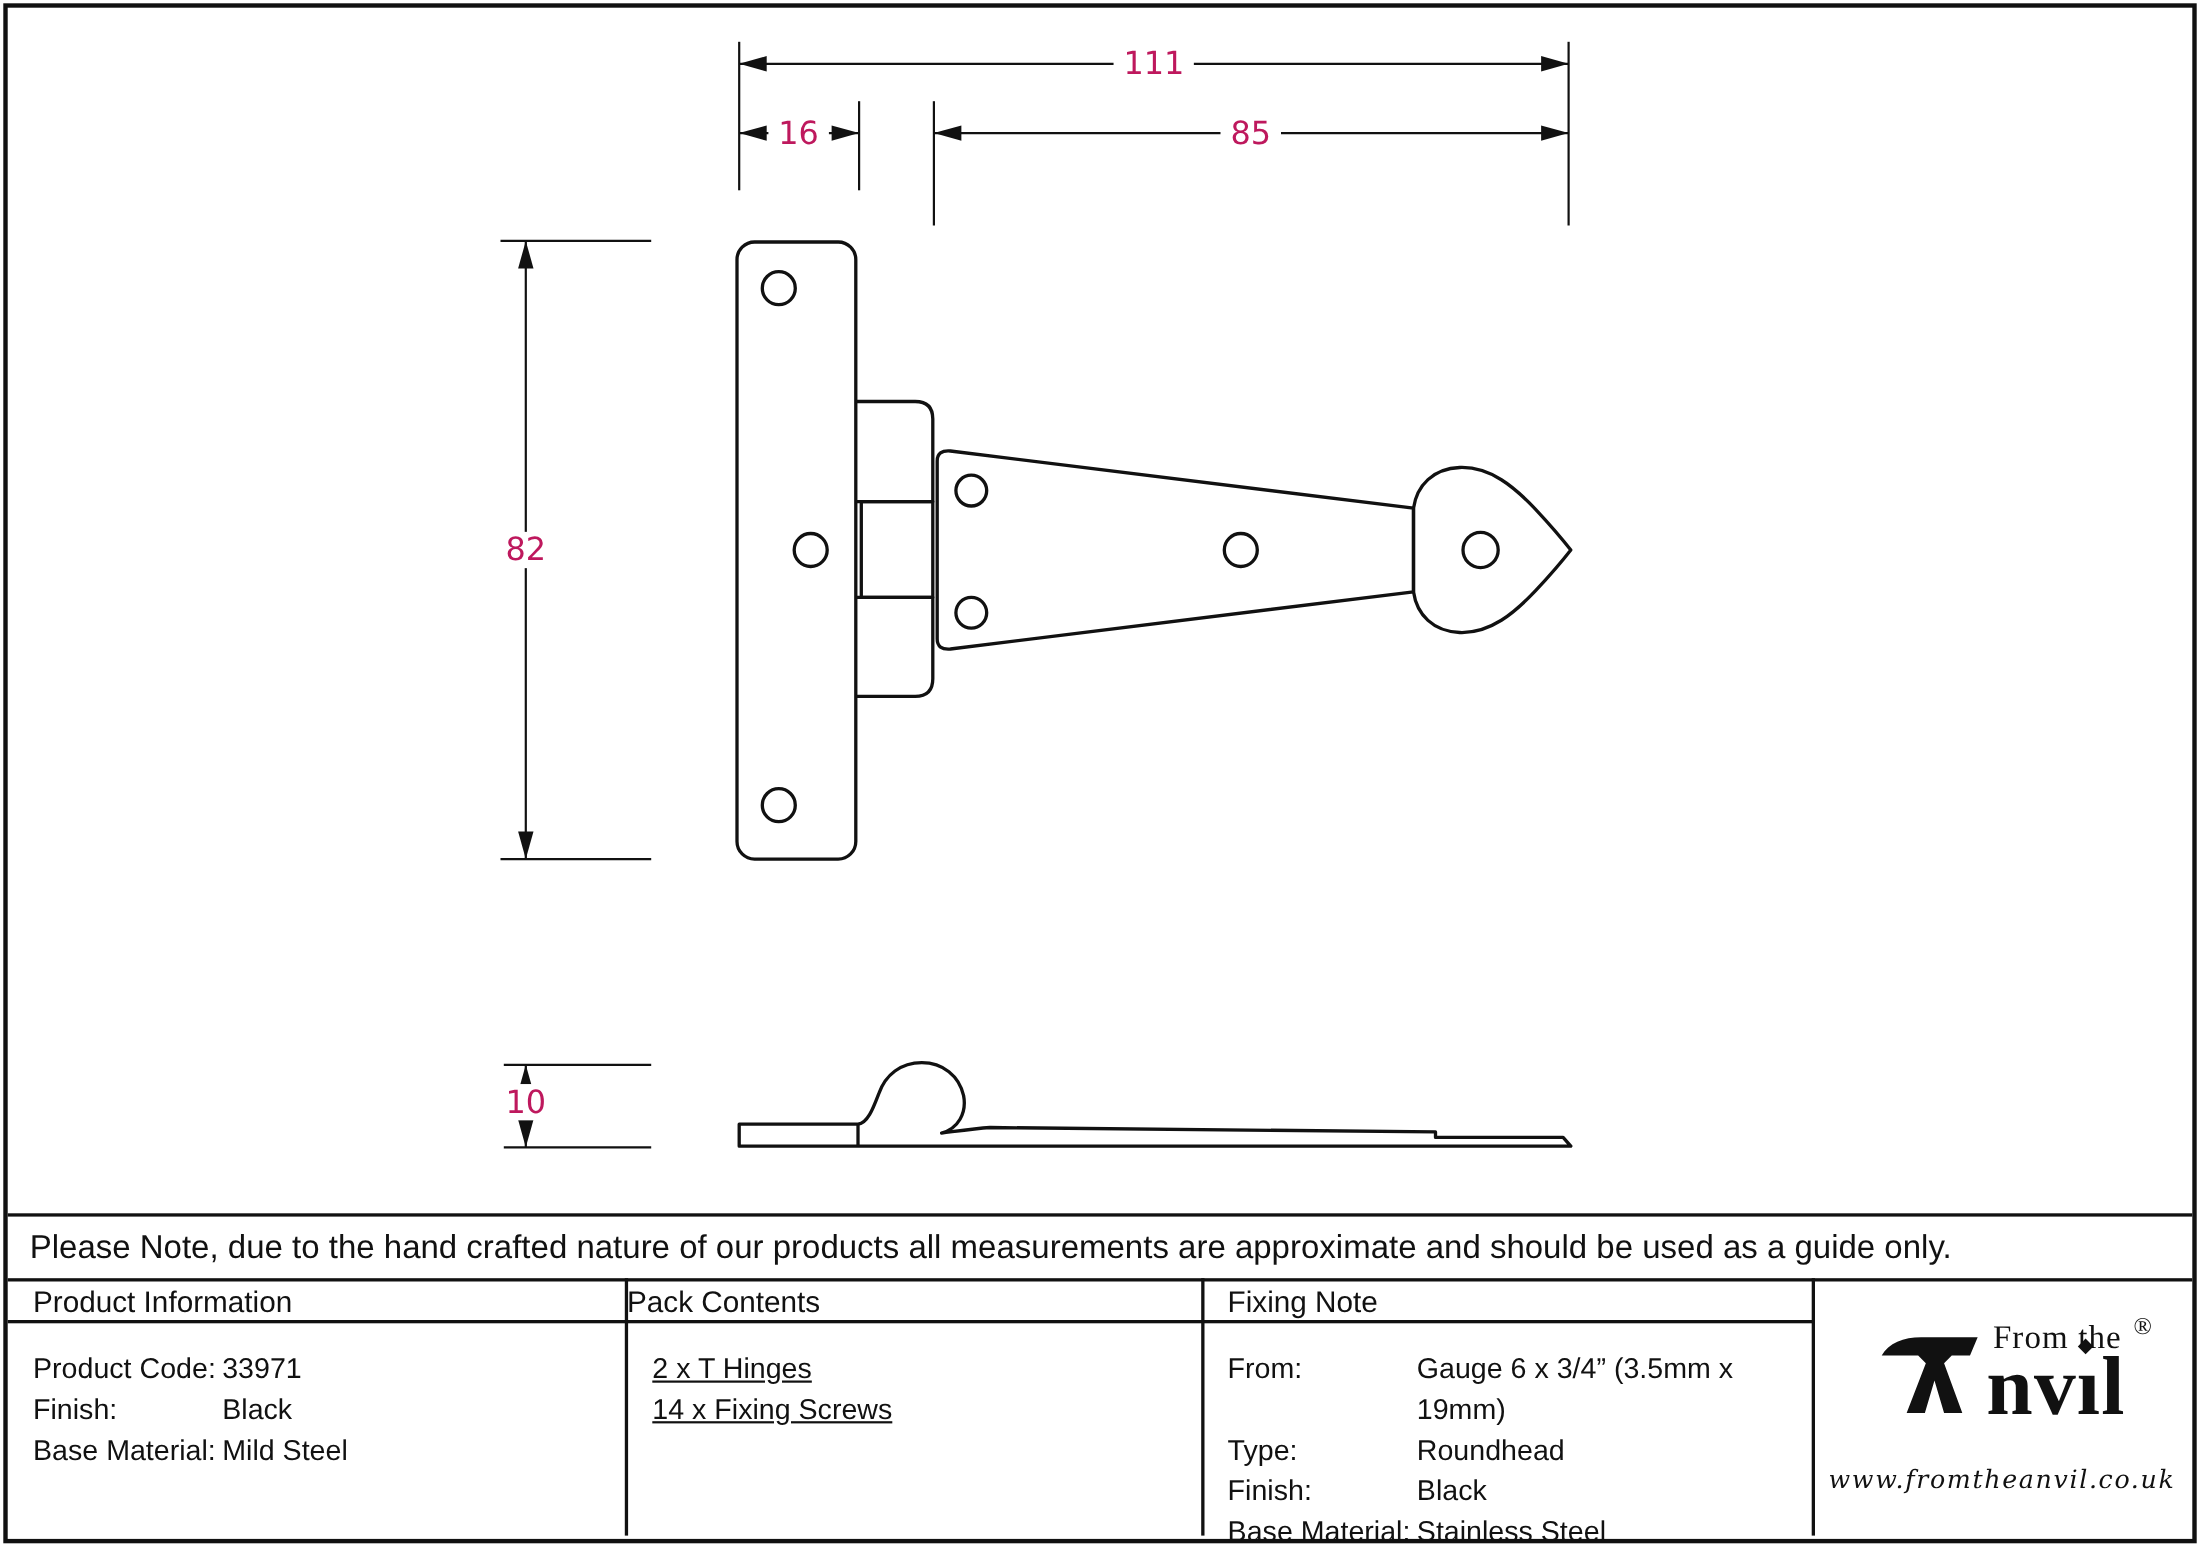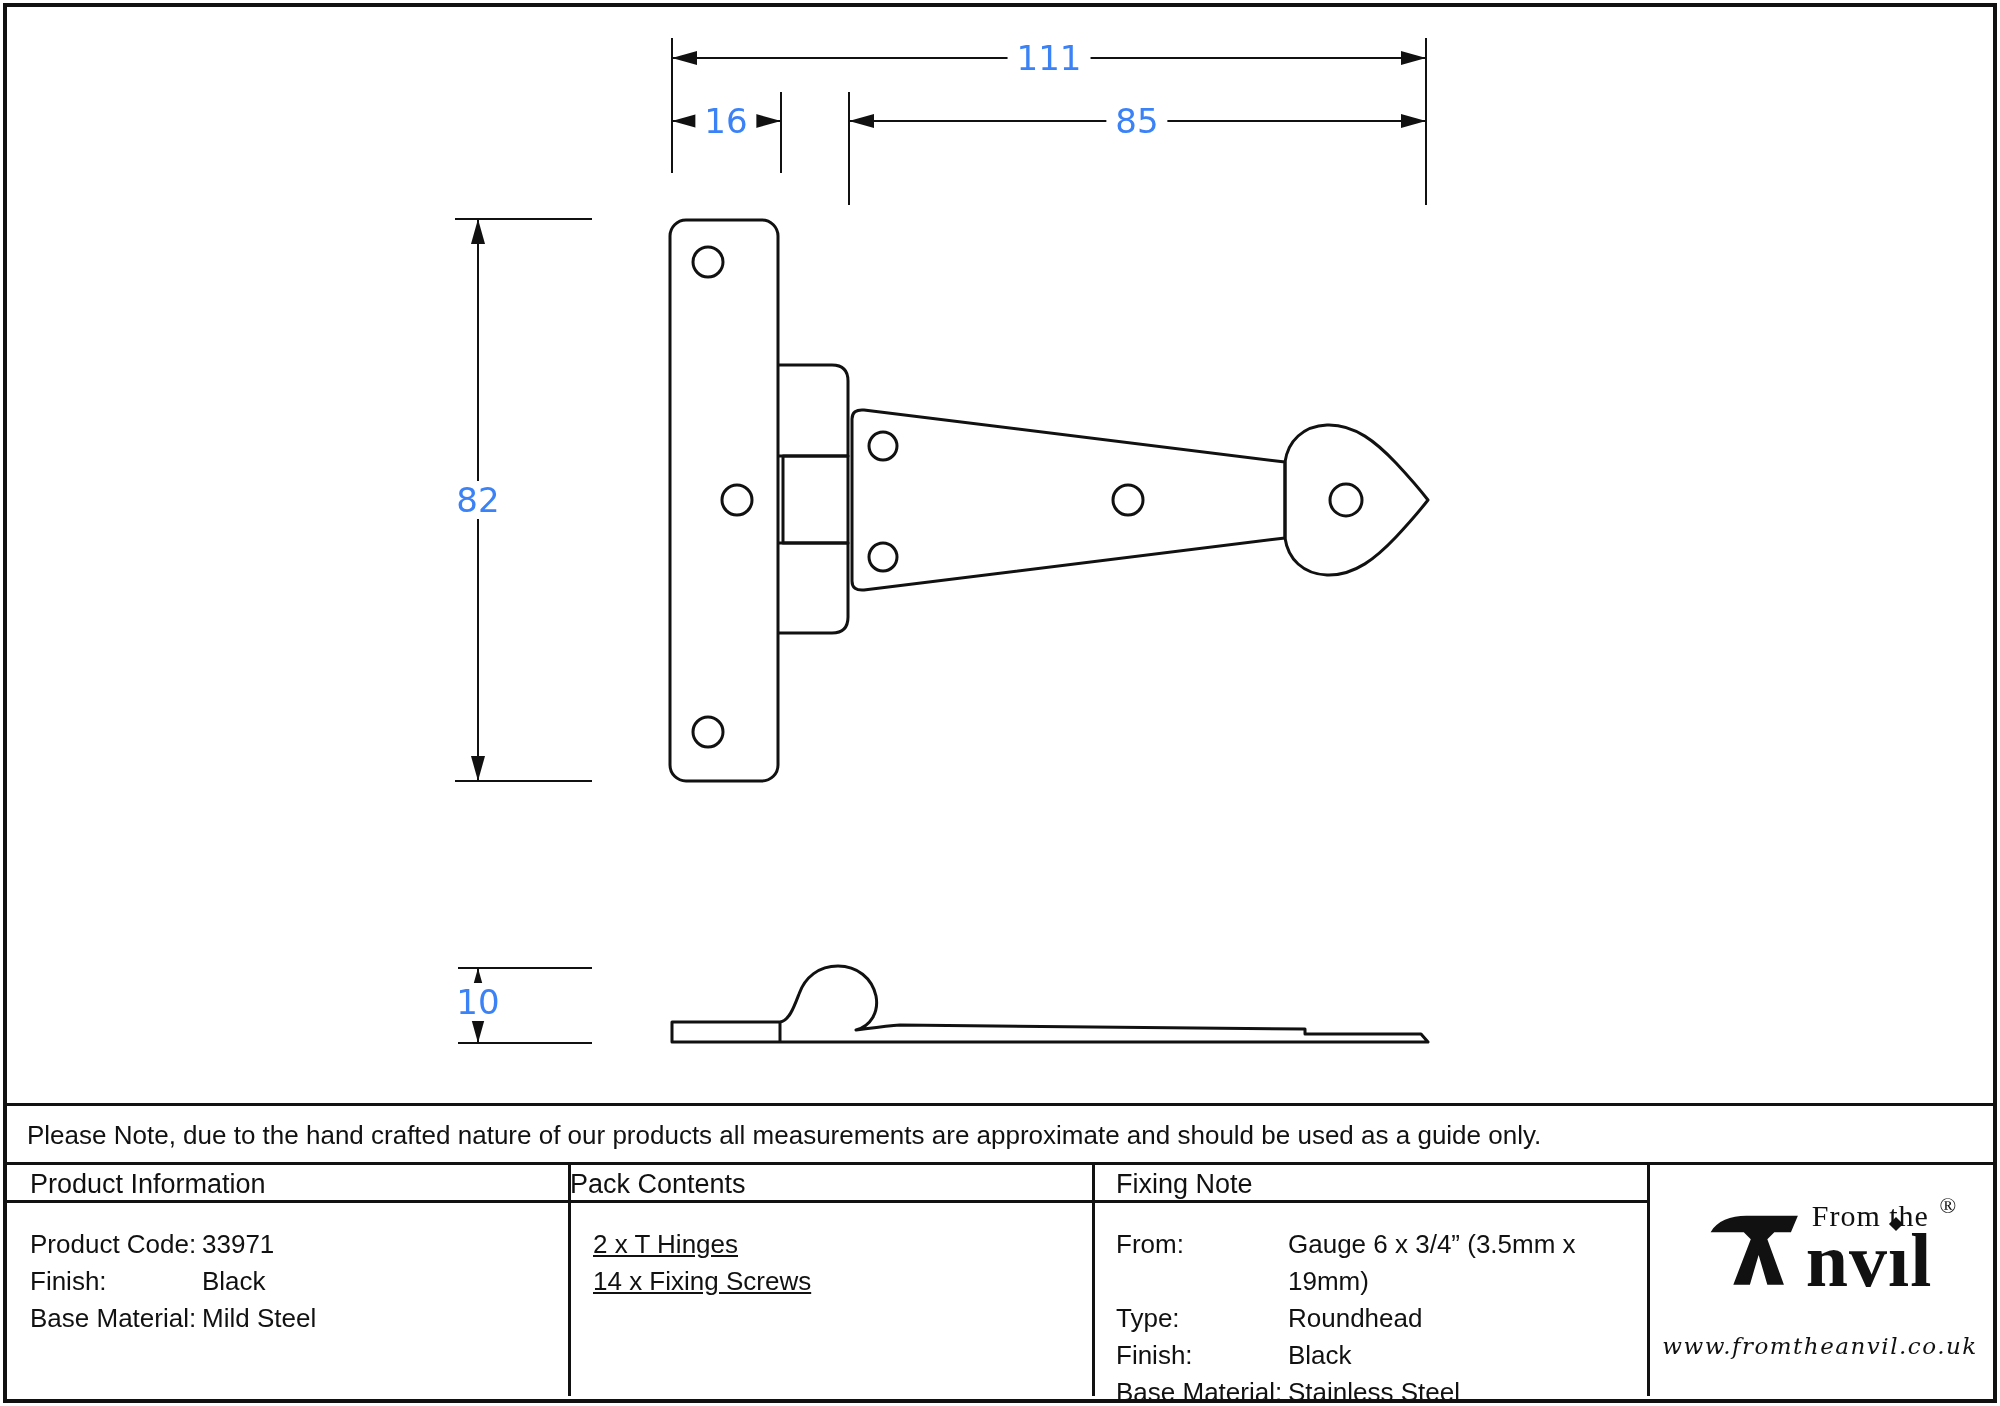--- a/index.html
+++ b/index.html
@@ -1,23 +1,23 @@
 <!DOCTYPE html>
 <html><head>
 <meta charset="utf-8">
 <style>
   html,body{margin:0;padding:0;background:#fff;}
   body{width:2000px;height:1406px;overflow:hidden;font-family:"Liberation Sans",sans-serif;color:#111;}
   .sheet{position:relative;width:2000px;height:1406px;background:#fff;}
   .frame{position:absolute;left:3px;top:3px;width:1994px;height:1400px;border:4px solid #111;box-sizing:border-box;}
   svg.drawing{position:absolute;left:0;top:0;z-index:1;}
   .dim-label{position:absolute;z-index:2;transform:translate(-50%,-50%);background:#fff;
-             padding:2px 9px;font-family:"DejaVu Sans",sans-serif;font-size:34px;line-height:1;color:#3b82f6;}
+             padding:2px 9px;font-family:"DejaVu Sans",sans-serif;font-size:29px;line-height:1;color:#be185d;}
   .hline,.vline{position:absolute;background:#111;z-index:2;}
-  .note-text{position:absolute;left:27px;top:1120px;font-size:26px;line-height:30px;z-index:3;}
+  .note-text{position:absolute;left:27px;top:1120px;font-size:30px;line-height:30px;z-index:3;}
   .th{position:absolute;top:1170px;font-size:27px;line-height:28px;z-index:3;}
   .cell{position:absolute;top:1226px;z-index:3;font-size:26px;}
   .cell .row{display:flex;line-height:37px;}
   .cell .lbl{width:172px;flex:0 0 172px;}
   .items .row{line-height:37px;text-decoration:underline;}
   
   .logo{position:absolute;left:1650px;top:1165px;width:340px;height:230px;z-index:3;
         display:flex;flex-direction:column;align-items:center;justify-content:center;gap:40px;}
   .logo-row{display:flex;align-items:flex-end;}
   .logo-textcol{position:relative;margin-left:2px;}

